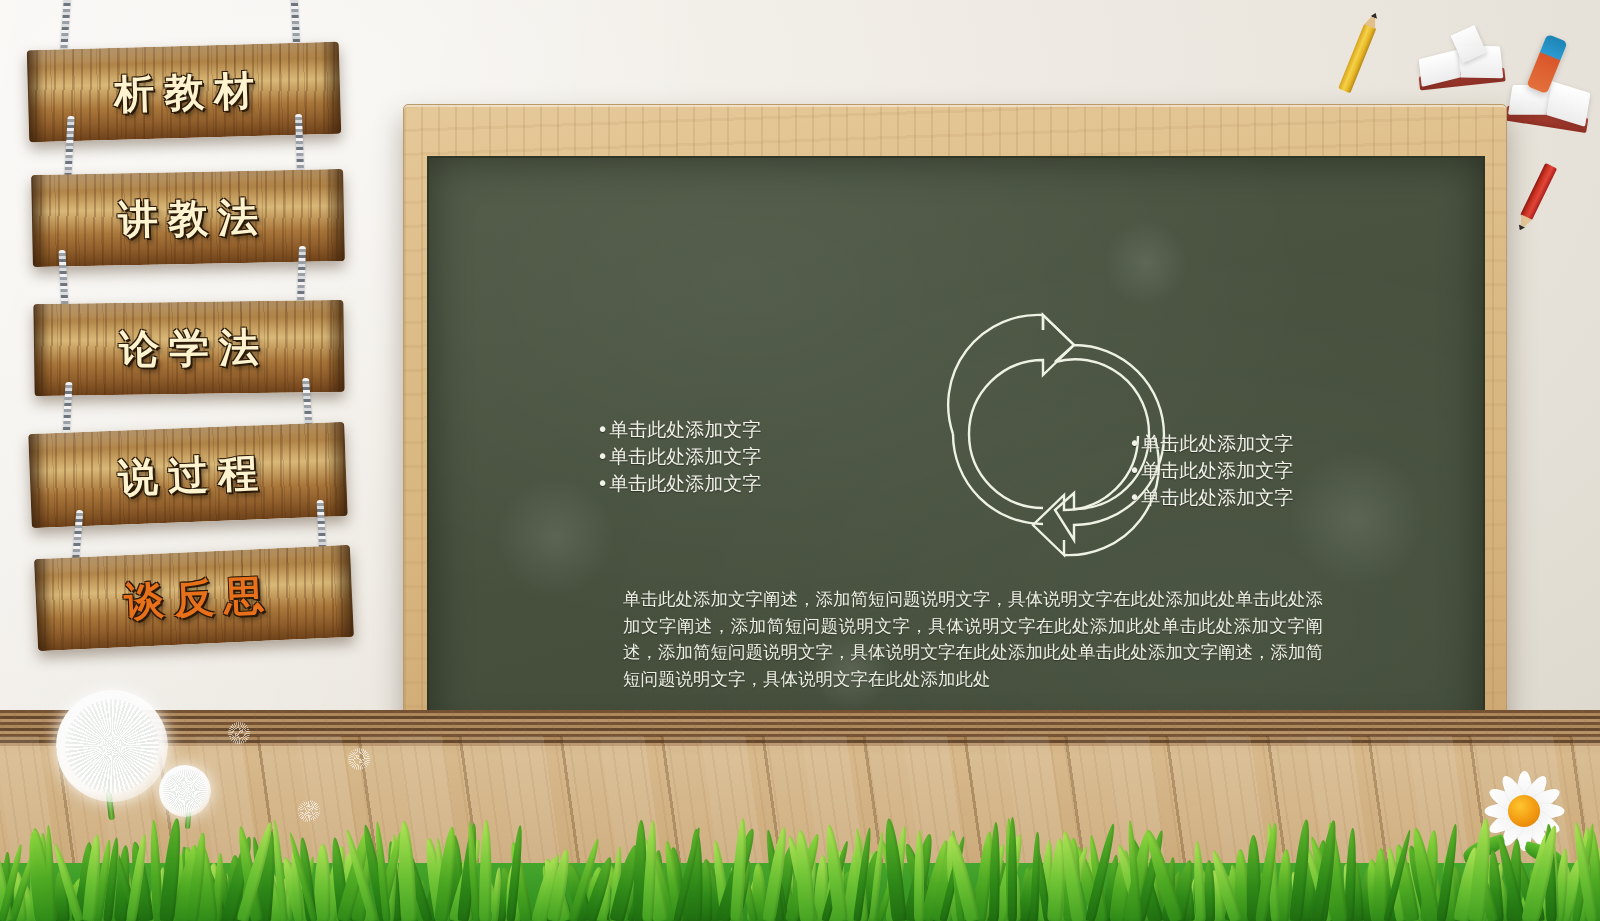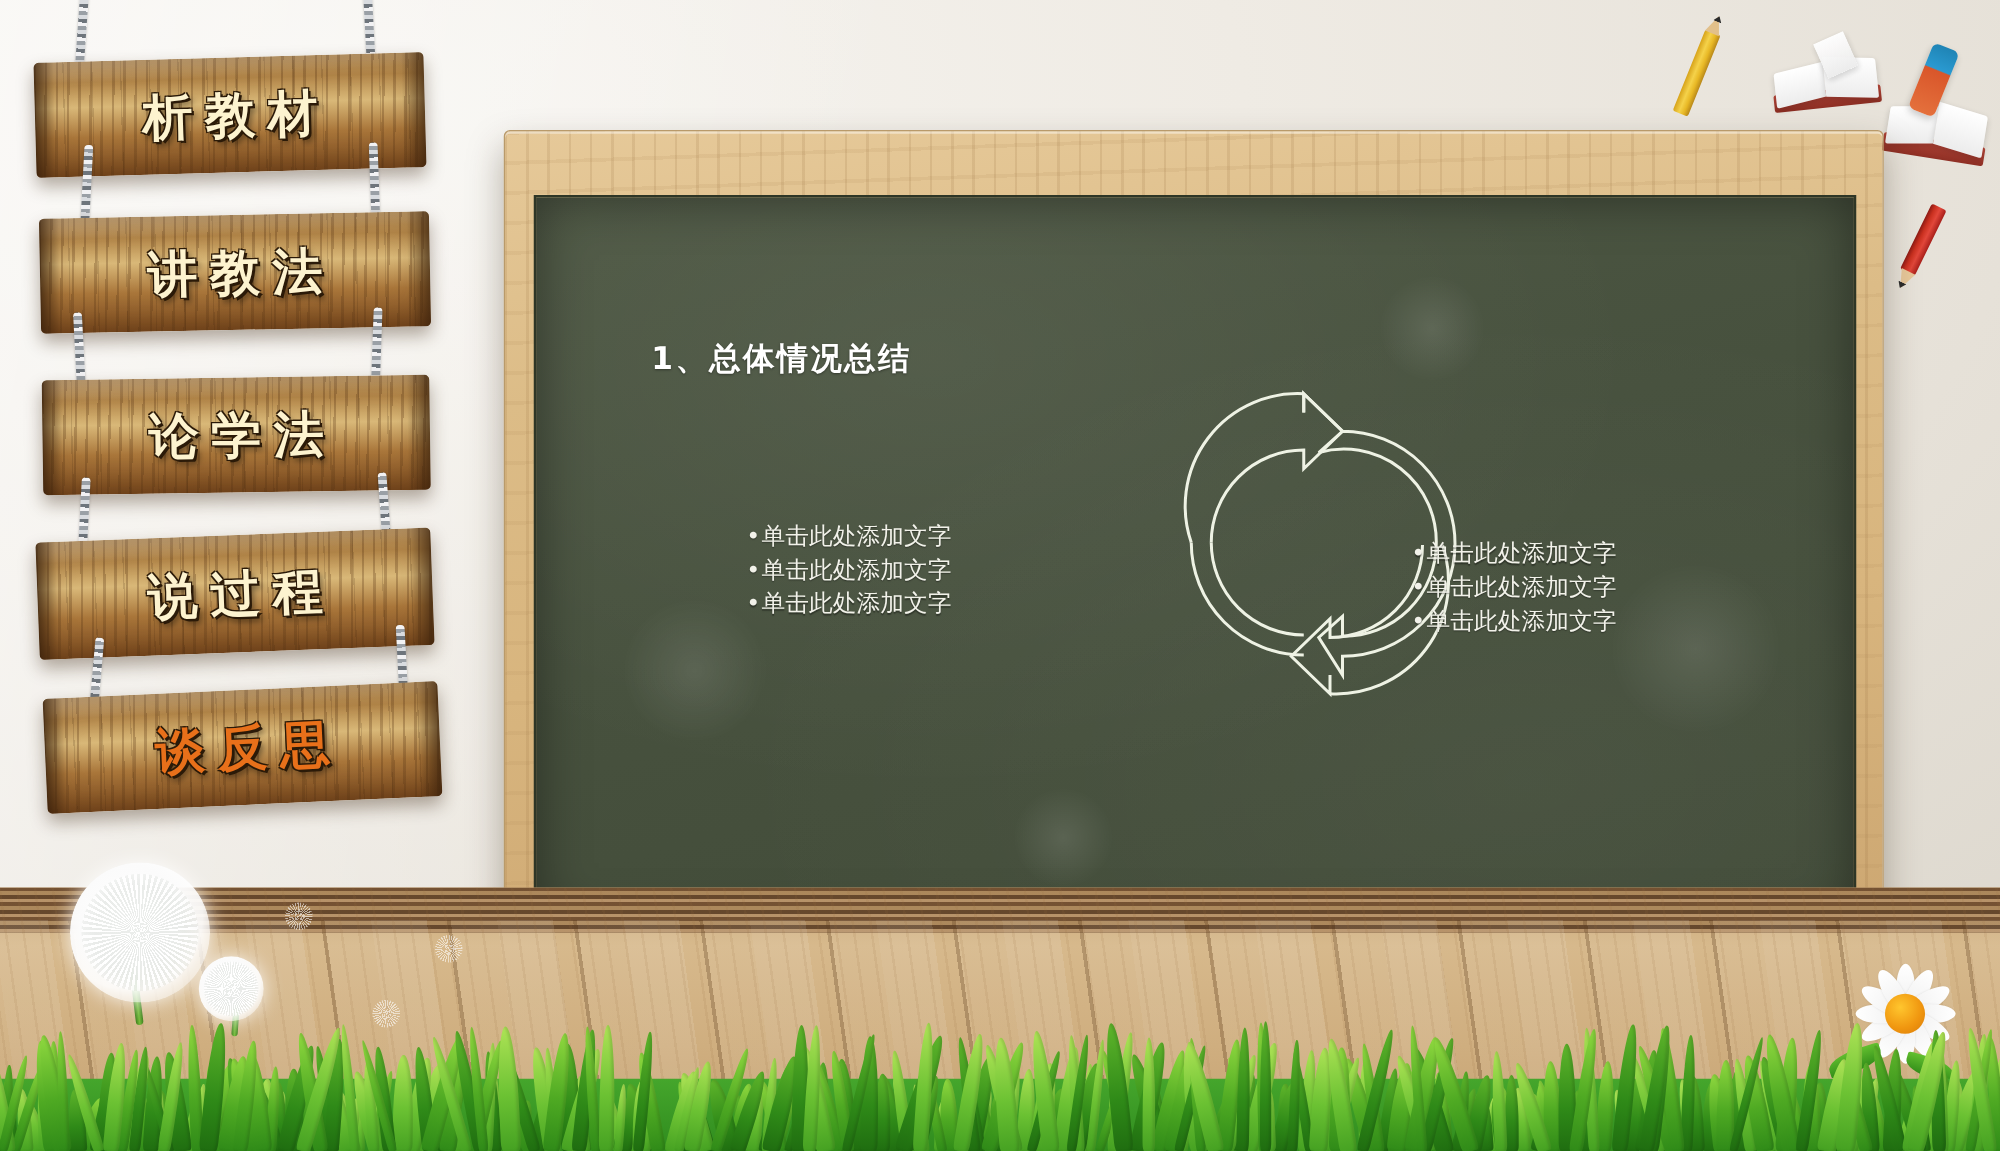--- a/index.html
+++ b/index.html
@@ -326,21 +326,20 @@
 
     <div class="sign" style="left:36px;top:552px;width:316px;height:92px;transform:rotate(-2.6deg);">
       <span class="sign-label accent">谈反思</span>
     </div>
   </div>
 
   <div class="board-frame">
     <div class="board-inner">
       <div class="chalkdust"></div>
 
-      <div class="board-subtitle">1、总体情况总结</div>
 
       <div class="cycle-wrap">
         <svg viewBox="0 0 265 265" width="265" height="265" aria-hidden="true">
           <g fill="none" stroke="#eef2e4" stroke-width="2.4" stroke-linejoin="miter" stroke-linecap="butt">
 
             <path d="M 121 27
                      L 121 12
                      L 152 42
                      L 133 59
                      A 74 74 0 0 1 227 132
@@ -380,20 +379,21 @@
       </div>
 
       <div class="bullets right">
         <ul>
           <li>单击此处添加文字</li>
           <li>单击此处添加文字</li>
           <li>单击此处添加文字</li>
         </ul>
       </div>
 
+      <div class="paragraph">单击此处添加文字阐述，添加简短问题说明文字，具体说明文字在此处添加此处单击此处添加文字阐述，添加简短问题说明文字，具体说明文字在此处添加此处单击此处添加文字阐述，添加简短问题说明文字，具体说明文字在此处添加此处单击此处添加文字阐述，添加简短问题说明文字，具体说明文字在此处添加此处</div>
 
     </div>
   </div>
 
   <div class="floor">
     <div class="baseline"></div>
     <div class="planks"></div>
     <div class="grain"></div>
   </div>
 

